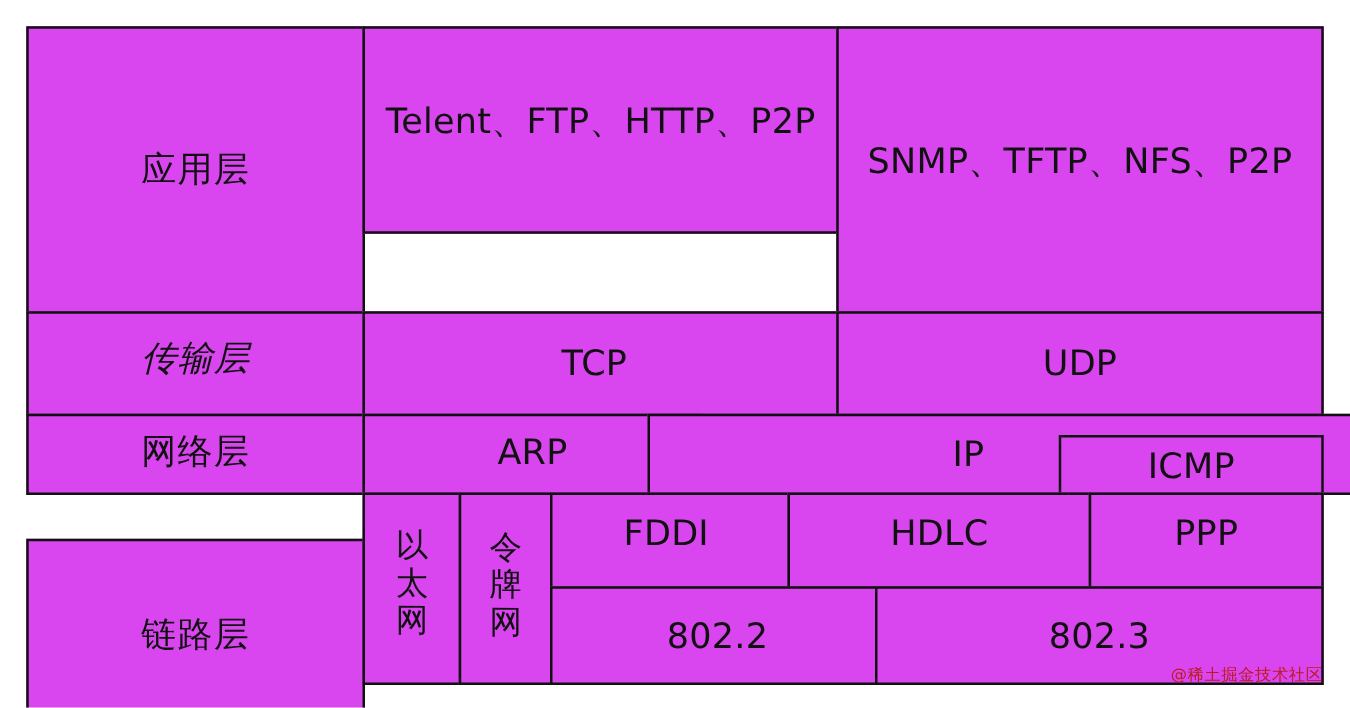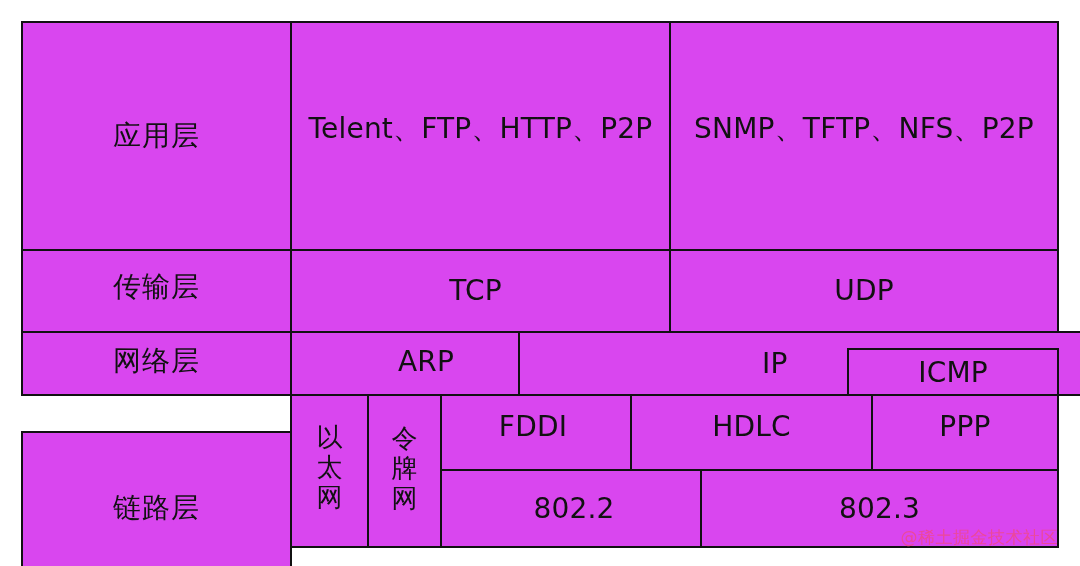--- a/index.html
+++ b/index.html
@@ -44,43 +44,43 @@
       line-height: 30px;
       display: flex;
       flex-direction: column;
       align-items: center;
     }
     .vtxt span { display: block; }
     .watermark {
       position: absolute;
       right: 22px;
       bottom: 17px;
-      font-size: 17px;
-      color: #ec4899;
+      font-size: 13px;
+      color: #b91c1c;
       white-space: nowrap;
       letter-spacing: 0.5px;
     }
   </style>
 </head>
 <body>
 
 <div class="diagram">
 
   <div class="cell" style="left:21px; top:21px; width:271px; height:230px;">
     <span class="txt layer-label">应用层</span>
   </div>
-  <div class="cell" style="left:290px; top:21px; width:381px; height:230px;">
+  <div class="cell" style="left:290px; top:21px; width:381px; height:166px;">
     <span class="txt" style="margin-top:-14px;">Telent、FTP、HTTP、P2P</span>
   </div>
   <div class="cell" style="left:669px; top:21px; width:390px; height:230px;">
     <span class="txt" style="margin-top:-14px;">SNMP、TFTP、NFS、P2P</span>
   </div>
 
   <div class="cell" style="left:21px; top:249px; width:271px; height:84px;">
-    <span class="txt layer-label" style="margin-top:-8px;">传输层</span>
+    <span class="txt layer-label" style="margin-top:-8px;font-style:italic;">传输层</span>
   </div>
   <div class="cell" style="left:290px; top:249px; width:381px; height:84px;">
     <span class="txt" style="margin-left:-10px;">TCP</span>
   </div>
   <div class="cell" style="left:669px; top:249px; width:390px; height:84px;">
     <span class="txt">UDP</span>
   </div>
 
   <div class="cell" style="left:21px; top:331px; width:271px; height:65px;">
     <span class="txt layer-label" style="margin-top:-6px;">网络层</span>

